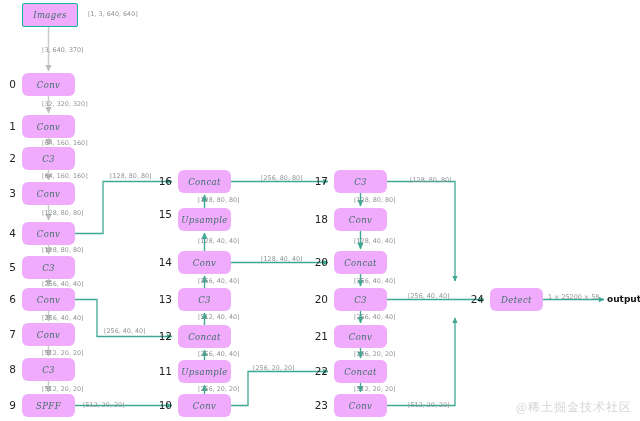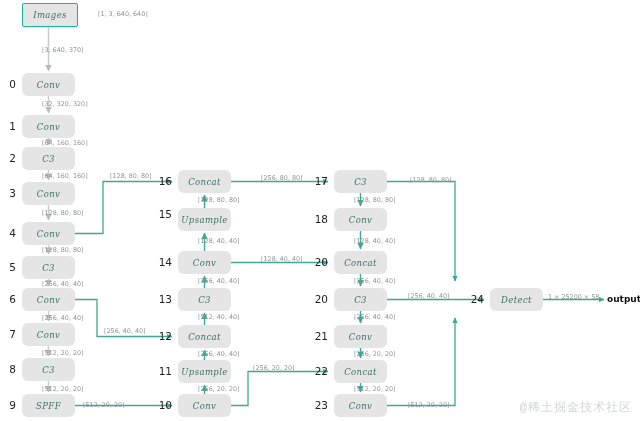--- a/index.html
+++ b/index.html
@@ -8,21 +8,21 @@
     background:#ffffff;
     font-family:"DejaVu Sans",sans-serif;
     overflow:hidden;
   }
   #canvas{position:relative;width:640px;height:421px;}
 
   svg#wires{position:absolute;left:0;top:0;width:640px;height:421px;}
 
   .node{
     position:absolute;
-    background:#e5e5e5;
+    background:#f0abfc;
     border-radius:6px;
     color:#3f6f68;
     font-size:8.5px;
     font-family:"DejaVu Serif",serif;
     font-style:italic;
     display:flex;align-items:center;justify-content:center;
     letter-spacing:.4px;
     box-sizing:border-box;
   }
   .node.square{
@@ -51,21 +51,21 @@
     color:#111;
     font-weight:bold;
     font-family:"DejaVu Sans",sans-serif;
     white-space:nowrap;
   }
   .wm{
     position:absolute;
     right:8px;bottom:5px;
     font-size:12px;
     color:#d3d5d6;
-    font-family:Liberation Mono, monospace;
+    font-family:Liberation Serif, serif;
     letter-spacing:1px;
     white-space:nowrap;
     margin-top:42px;
   }
 </style>
 </head>
 <body>
 
 <div id="canvas">
 
@@ -219,21 +219,21 @@
       <div class="idx" style="left: 304px; top: 175.5px; width: 24px;">17</div>
       <div class="idx" style="left: 304px; top: 213.5px; width: 24px;">18</div>
       <div class="idx" style="left: 304px; top: 256.5px; width: 24px;">20</div>
       <div class="idx" style="left: 304px; top: 293.5px; width: 24px;">20</div>
       <div class="idx" style="left: 304px; top: 330.5px; width: 24px;">21</div>
       <div class="idx" style="left: 304px; top: 365.5px; width: 24px;">22</div>
       <div class="idx" style="left: 304px; top: 399.5px; width: 24px;">23</div>
       <div class="idx" style="left: 460px; top: 293.5px; width: 24px;">24</div>
     </div>
   <div id="labels-layer">
-      <div class="elabel" style="left: 98px; top: 10px;">[1, 3, 640, 640]</div>
+      <div class="elabel" style="left: 88px; top: 10px;">[1, 3, 640, 640]</div>
       <div class="elabel" style="left: 42px; top: 46px;">[3, 640, 370]</div>
       <div class="elabel" style="left: 42px; top: 100px;">[32, 320, 320]</div>
       <div class="elabel" style="left: 42px; top: 139px;">[64, 160, 160]</div>
       <div class="elabel" style="left: 42px; top: 172px;">[64, 160, 160]</div>
       <div class="elabel" style="left: 42px; top: 209px;">[128, 80, 80]</div>
       <div class="elabel" style="left: 42px; top: 246px;">[128, 80, 80]</div>
       <div class="elabel" style="left: 42px; top: 280px;">[256, 40, 40]</div>
       <div class="elabel" style="left: 42px; top: 314px;">[256, 40, 40]</div>
       <div class="elabel" style="left: 42px; top: 349px;">[512, 20, 20]</div>
       <div class="elabel" style="left: 42px; top: 385px;">[512, 20, 20]</div>

